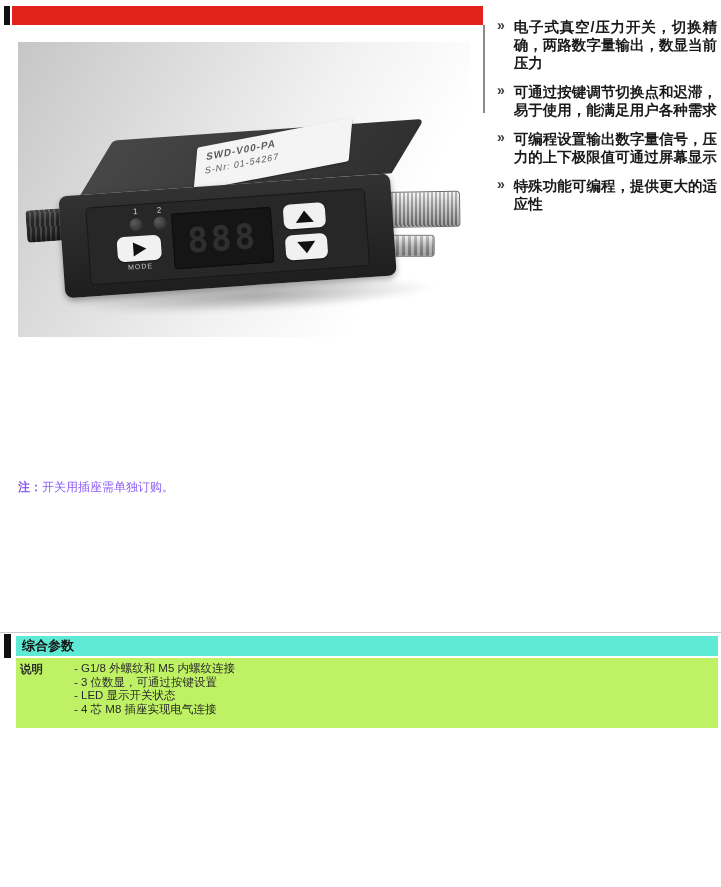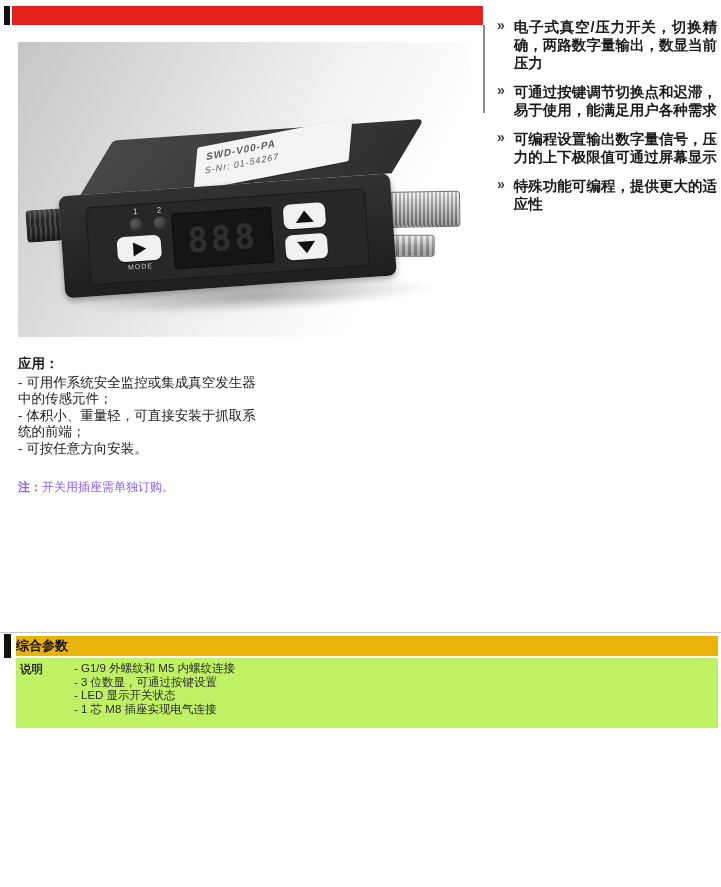--- a/index.html
+++ b/index.html
@@ -73,22 +73,22 @@
 
   
   .apps{position:absolute;left:18px;top:356px;width:330px;font-size:13.5px;line-height:16.5px;color:#191919;}
   .apps-title{font-weight:bold;margin-bottom:2px;}
   .note{position:absolute;left:18px;top:479px;width:400px;font-size:12px;color:#8b5cf6;}
   .note-label{font-weight:bold;}
 
   
   .spec-topline{position:absolute;left:0;top:632px;width:721px;height:1px;background:#c9c9c9;}
   .spec-bar{position:absolute;left:4px;top:634px;width:7px;height:24px;background:#101010;}
-  .spec-header{position:absolute;left:16px;top:636px;width:702px;height:20px;background:#eab308;
-    font-size:13px;font-weight:bold;line-height:20px;box-sizing:border-box;padding-left:0;color:#141414;}
+  .spec-header{position:absolute;left:16px;top:636px;width:702px;height:20px;background:#5eead4;
+    font-size:13px;font-weight:bold;line-height:20px;box-sizing:border-box;padding-left:6px;color:#141414;}
   .spec-body{position:absolute;left:16px;top:658px;width:702px;height:70px;background:#bef264;}
   .spec-label{position:absolute;left:4px;top:4px;font-size:11.5px;font-weight:bold;color:#2a2a2a;}
   .spec-items{position:absolute;left:58px;top:4px;font-size:11.5px;line-height:13.5px;color:#2a2a2a;}
 </style>
 </head>
 <body>
 
 <div class="page">
 
   <div class="band-black"></div>
@@ -142,41 +142,33 @@
     <div class="feat">
       <span class="marker">»</span>
       <p>可编程设置输出数字量信号，压力的上下极限值可通过屏幕显示</p>
     </div>
     <div class="feat">
       <span class="marker">»</span>
       <p>特殊功能可编程，提供更大的适应性</p>
     </div>
   </div>
 
-  <div class="apps">
-    <div class="apps-title">应用：</div>
-    <div class="app-line">- 可用作系统安全监控或集成真空发生器</div>
-    <div class="app-line">中的传感元件；</div>
-    <div class="app-line">- 体积小、重量轻，可直接安装于抓取系</div>
-    <div class="app-line">统的前端；</div>
-    <div class="app-line">- 可按任意方向安装。</div>
-  </div>
 
   <div class="note">
     <span class="note-label">注：</span><span>开关用插座需单独订购。</span>
   </div>
 
   <div class="spec-topline"></div>
   <div class="spec-bar"></div>
   <div class="spec-header">
     <span>综合参数</span>
   </div>
   <div class="spec-body">
     <div class="spec-label">说明</div>
     <div class="spec-items">
-      <div>- G1/9 外螺纹和 M5 内螺纹连接</div>
+      <div>- G1/8 外螺纹和 M5 内螺纹连接</div>
       <div>- 3 位数显，可通过按键设置</div>
       <div>- LED 显示开关状态</div>
-      <div>- 1 芯 M8 插座实现电气连接</div>
+      <div>- 4 芯 M8 插座实现电气连接</div>
     </div>
   </div>
 
 </div>
 
 </body></html>

